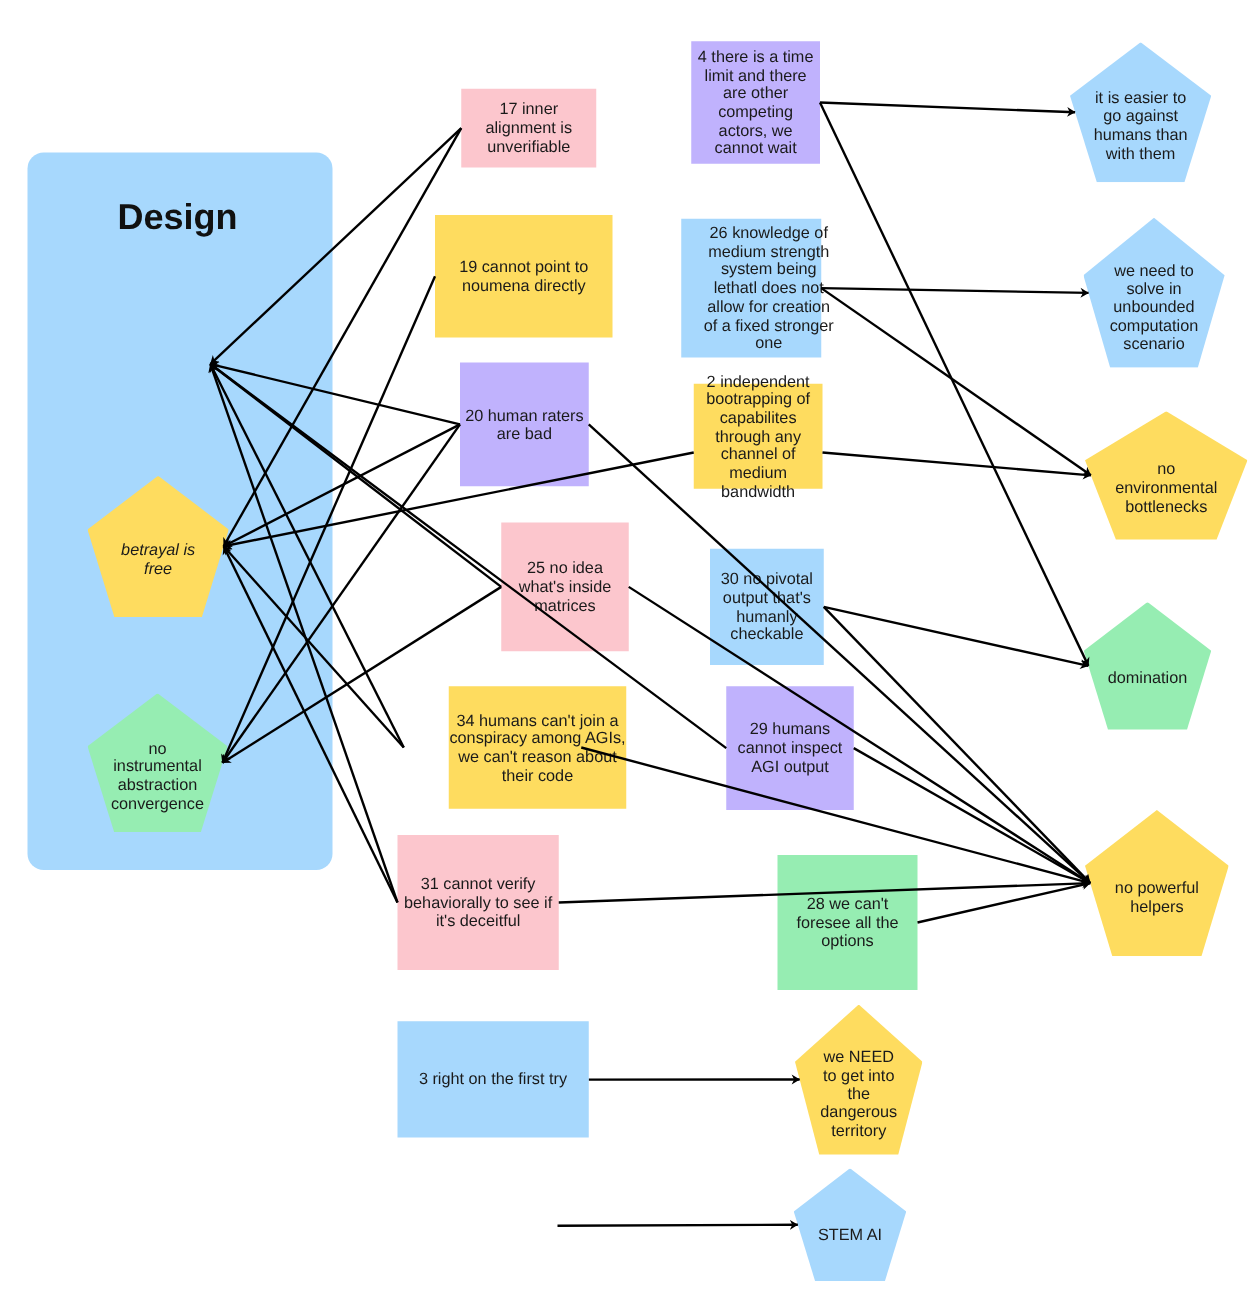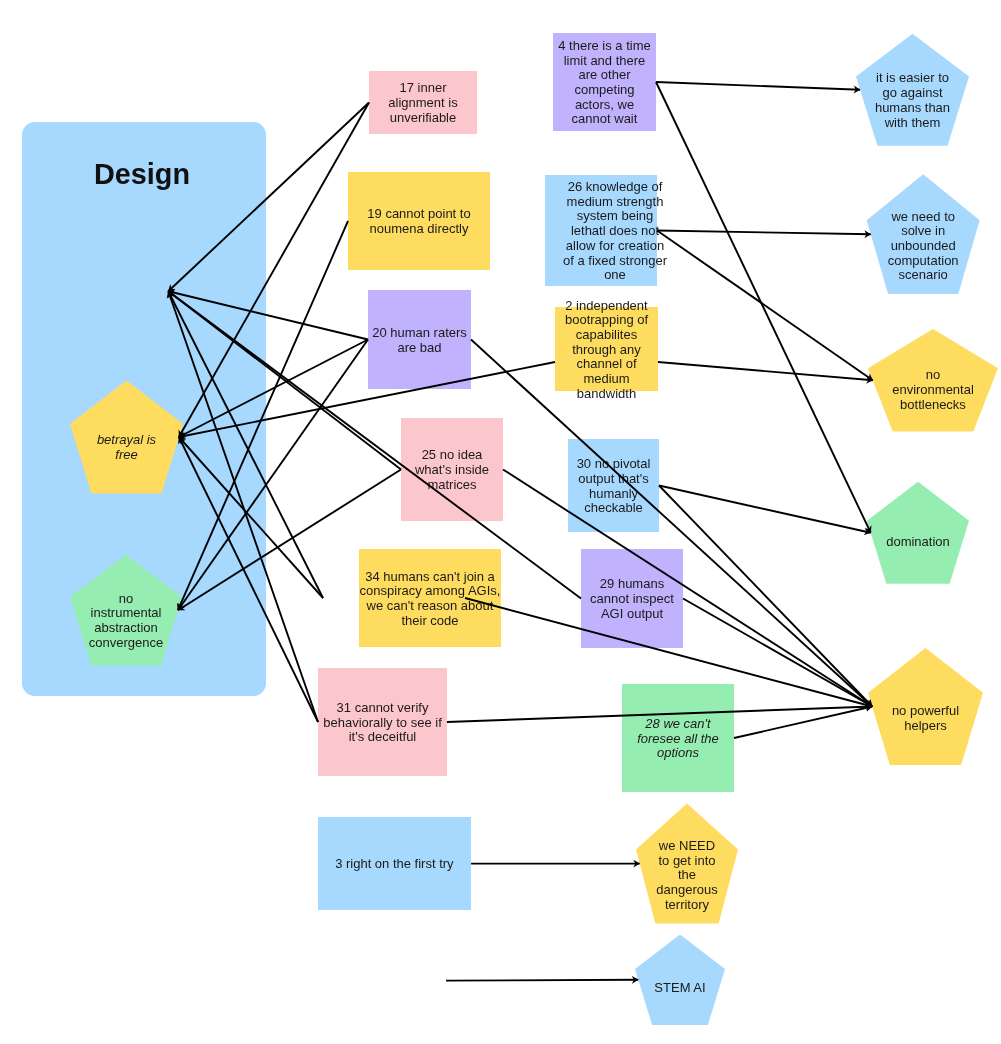--- a/index.html
+++ b/index.html
@@ -125,21 +125,21 @@
       </span>
     </div>
   <div class="node rect" style="left: 581px; top: 549px; width: 102px; height: 99px; background: rgb(192, 178, 253);">
       <span class="lbl" style="transform: translateY(0.5px);">
         <span>29 humans</span>
         <span>cannot inspect</span>
         <span>AGI output</span>
       </span>
     </div>
   <div class="node rect" style="left: 622px; top: 684px; width: 112px; height: 108px; background: rgb(150, 237, 178);">
-      <span class="lbl" style="transform: translateY(0.5px); font-style: italic;">
+      <span class="lbl" style="transform: translateY(0.5px);">
         <span>28 we can't</span>
         <span>foresee all the</span>
         <span>options</span>
       </span>
     </div>
   <div class="node pent" style="left: 856px; top: 33.8px; width: 113px; height: 112px; background: rgb(167, 216, 253); justify-content: center;">
       <span class="lbl" style="transform: translateY(11.12px);">
         <span>it is easier to</span>
         <span>go against</span>
         <span>humans than</span>

